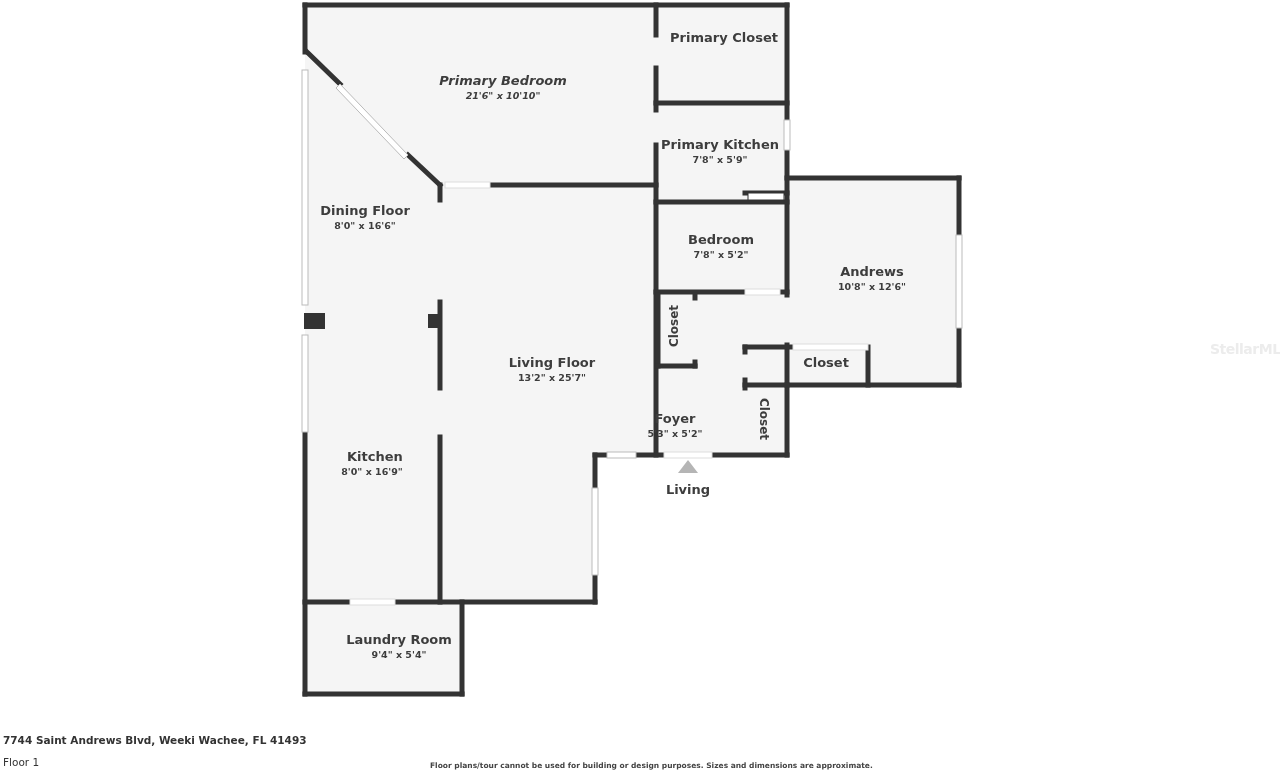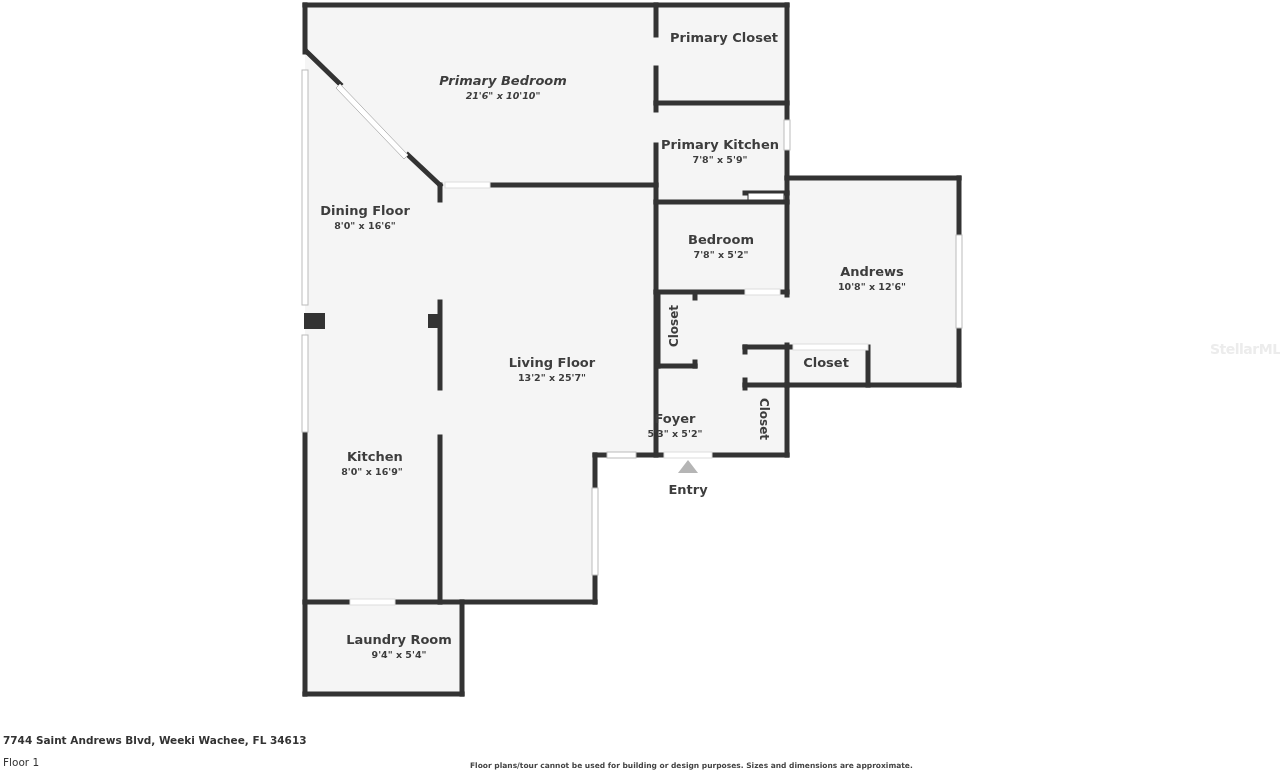--- a/index.html
+++ b/index.html
@@ -4,21 +4,21 @@
 <style>
   html,body{margin:0;padding:0;background:#fff;}
   body{width:1280px;height:775px;position:relative;overflow:hidden;font-family:"DejaVu Sans","Liberation Sans",sans-serif;color:#3a3a3a;}
   #plan{position:absolute;left:0;top:0;}
   .room-label{position:absolute;text-align:center;transform:translateX(-50%);white-space:nowrap;}
   .room-name{font-size:13px;font-weight:bold;color:#3d3d3d;display:block;line-height:16px;}
   .room-dim{font-size:9.5px;font-weight:bold;color:#3d3d3d;display:block;line-height:13px;}
   .vert{position:absolute;font-size:12px;font-weight:bold;color:#3d3d3d;white-space:nowrap;}
   .footer-addr{position:absolute;left:3px;top:734px;font-size:10.5px;font-weight:bold;color:#333;}
   .footer-floor{position:absolute;left:3px;top:756px;font-size:10.5px;font-weight:normal;color:#333;}
-  .footer-disc{position:absolute;left:430px;top:761px;font-size:7.5px;font-weight:bold;color:#444;margin-left:40px;}
+  .footer-disc{position:absolute;left:430px;top:761px;font-size:7.5px;font-weight:bold;color:#444;}
   .watermark{position:absolute;left:1210px;top:341px;font-size:14px;font-weight:bold;color:#ececec;letter-spacing:-0.5px;}
   .entry-label{position:absolute;font-size:13px;font-weight:bold;color:#3d3d3d;transform:translateX(-50%);}
 </style>
 </head>
 <body>
 
 <svg id="plan" width="1280" height="775" viewBox="0 0 1280 775">
 
   <g fill="#f5f5f5">
     <rect x="305" y="5" width="482" height="450"></rect>
@@ -149,19 +149,19 @@
   <span class="room-name">Laundry Room</span>
   <span class="room-dim">9'4" x 5'4"</span>
 </div>
 
 <div class="vert" style="left:652px;top:319px;transform:rotate(-90deg);transform-origin:center;width:44px;text-align:center;">Closet</div>
 <div class="room-label" style="left:826px;top:355px;">
   <span class="room-name">Closet</span>
 </div>
 <div class="vert" style="left:742px;top:412px;transform:rotate(90deg);transform-origin:center;width:44px;text-align:center;">Closet</div>
 
-<div class="entry-label" style="left:688px;top:482px;">Entry</div>
+<div class="entry-label" style="left:688px;top:482px;">Living</div>
 
 <div class="watermark">StellarMLS</div>
 
-<div class="footer-addr">7744 Saint Andrews Blvd, Weeki Wachee, FL 34613</div>
+<div class="footer-addr">7744 Saint Andrews Blvd, Weeki Wachee, FL 41493</div>
 <div class="footer-floor">Floor 1</div>
 <div class="footer-disc">Floor plans/tour cannot be used for building or design purposes. Sizes and dimensions are approximate.</div>
 
 </body></html>

